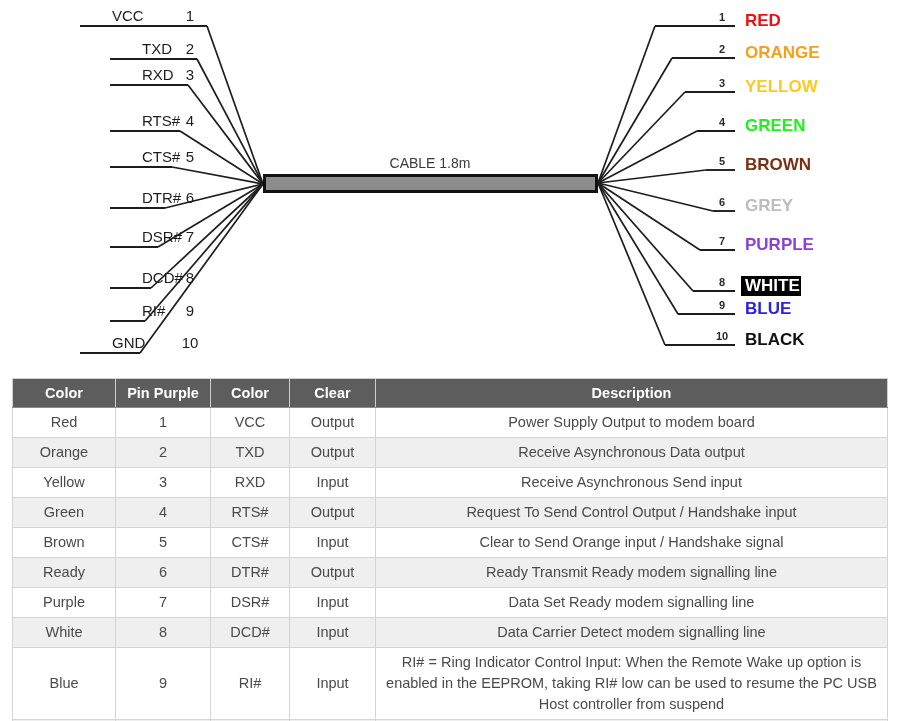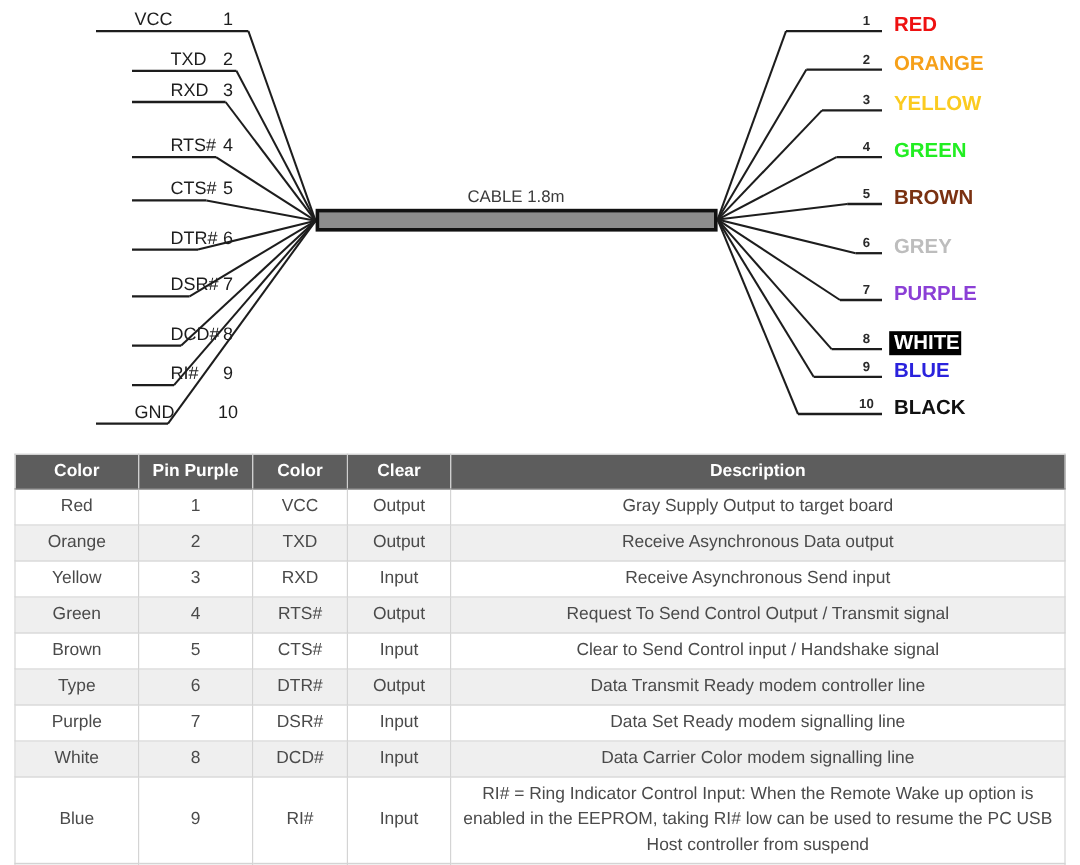--- a/index.html
+++ b/index.html
@@ -235,70 +235,70 @@
           <th>Clear</th>
           <th>Description</th>
         </tr>
       </thead>
       <tbody id="table-body">
           <tr class="row-even">
             <td>Red</td>
             <td>1</td>
             <td>VCC</td>
             <td>Output</td>
-            <td>Gray Supply Output to target board</td>
+            <td>Power Supply Output to modem board</td>
           </tr>
           <tr class="row-odd">
             <td>Orange</td>
             <td>2</td>
             <td>TXD</td>
             <td>Output</td>
             <td>Receive Asynchronous Data output</td>
           </tr>
           <tr class="row-even">
             <td>Yellow</td>
             <td>3</td>
             <td>RXD</td>
             <td>Input</td>
             <td>Receive Asynchronous Send input</td>
           </tr>
           <tr class="row-odd">
             <td>Green</td>
             <td>4</td>
             <td>RTS#</td>
             <td>Output</td>
-            <td>Request To Send Control Output / Transmit signal</td>
+            <td>Request To Send Control Output / Handshake input</td>
           </tr>
           <tr class="row-even">
             <td>Brown</td>
             <td>5</td>
             <td>CTS#</td>
             <td>Input</td>
-            <td>Clear to Send Control input / Handshake signal</td>
-          </tr>
-          <tr class="row-odd">
-            <td>Type</td>
+            <td>Clear to Send Orange input / Handshake signal</td>
+          </tr>
+          <tr class="row-odd">
+            <td>Ready</td>
             <td>6</td>
             <td>DTR#</td>
             <td>Output</td>
-            <td>Data Transmit Ready modem controller line</td>
+            <td>Ready Transmit Ready modem signalling line</td>
           </tr>
           <tr class="row-even">
             <td>Purple</td>
             <td>7</td>
             <td>DSR#</td>
             <td>Input</td>
             <td>Data Set Ready modem signalling line</td>
           </tr>
           <tr class="row-odd">
             <td>White</td>
             <td>8</td>
             <td>DCD#</td>
             <td>Input</td>
-            <td>Data Carrier Color modem signalling line</td>
+            <td>Data Carrier Detect modem signalling line</td>
           </tr>
           <tr class="row-even">
             <td>Blue</td>
             <td>9</td>
             <td>RI#</td>
             <td>Input</td>
             <td>RI# = Ring Indicator Control Input: When the Remote Wake up option is enabled in the EEPROM, taking RI# low can be used to resume the PC USB Host controller from suspend</td>
           </tr>
           <tr class="row-odd">
             <td>Black</td>

